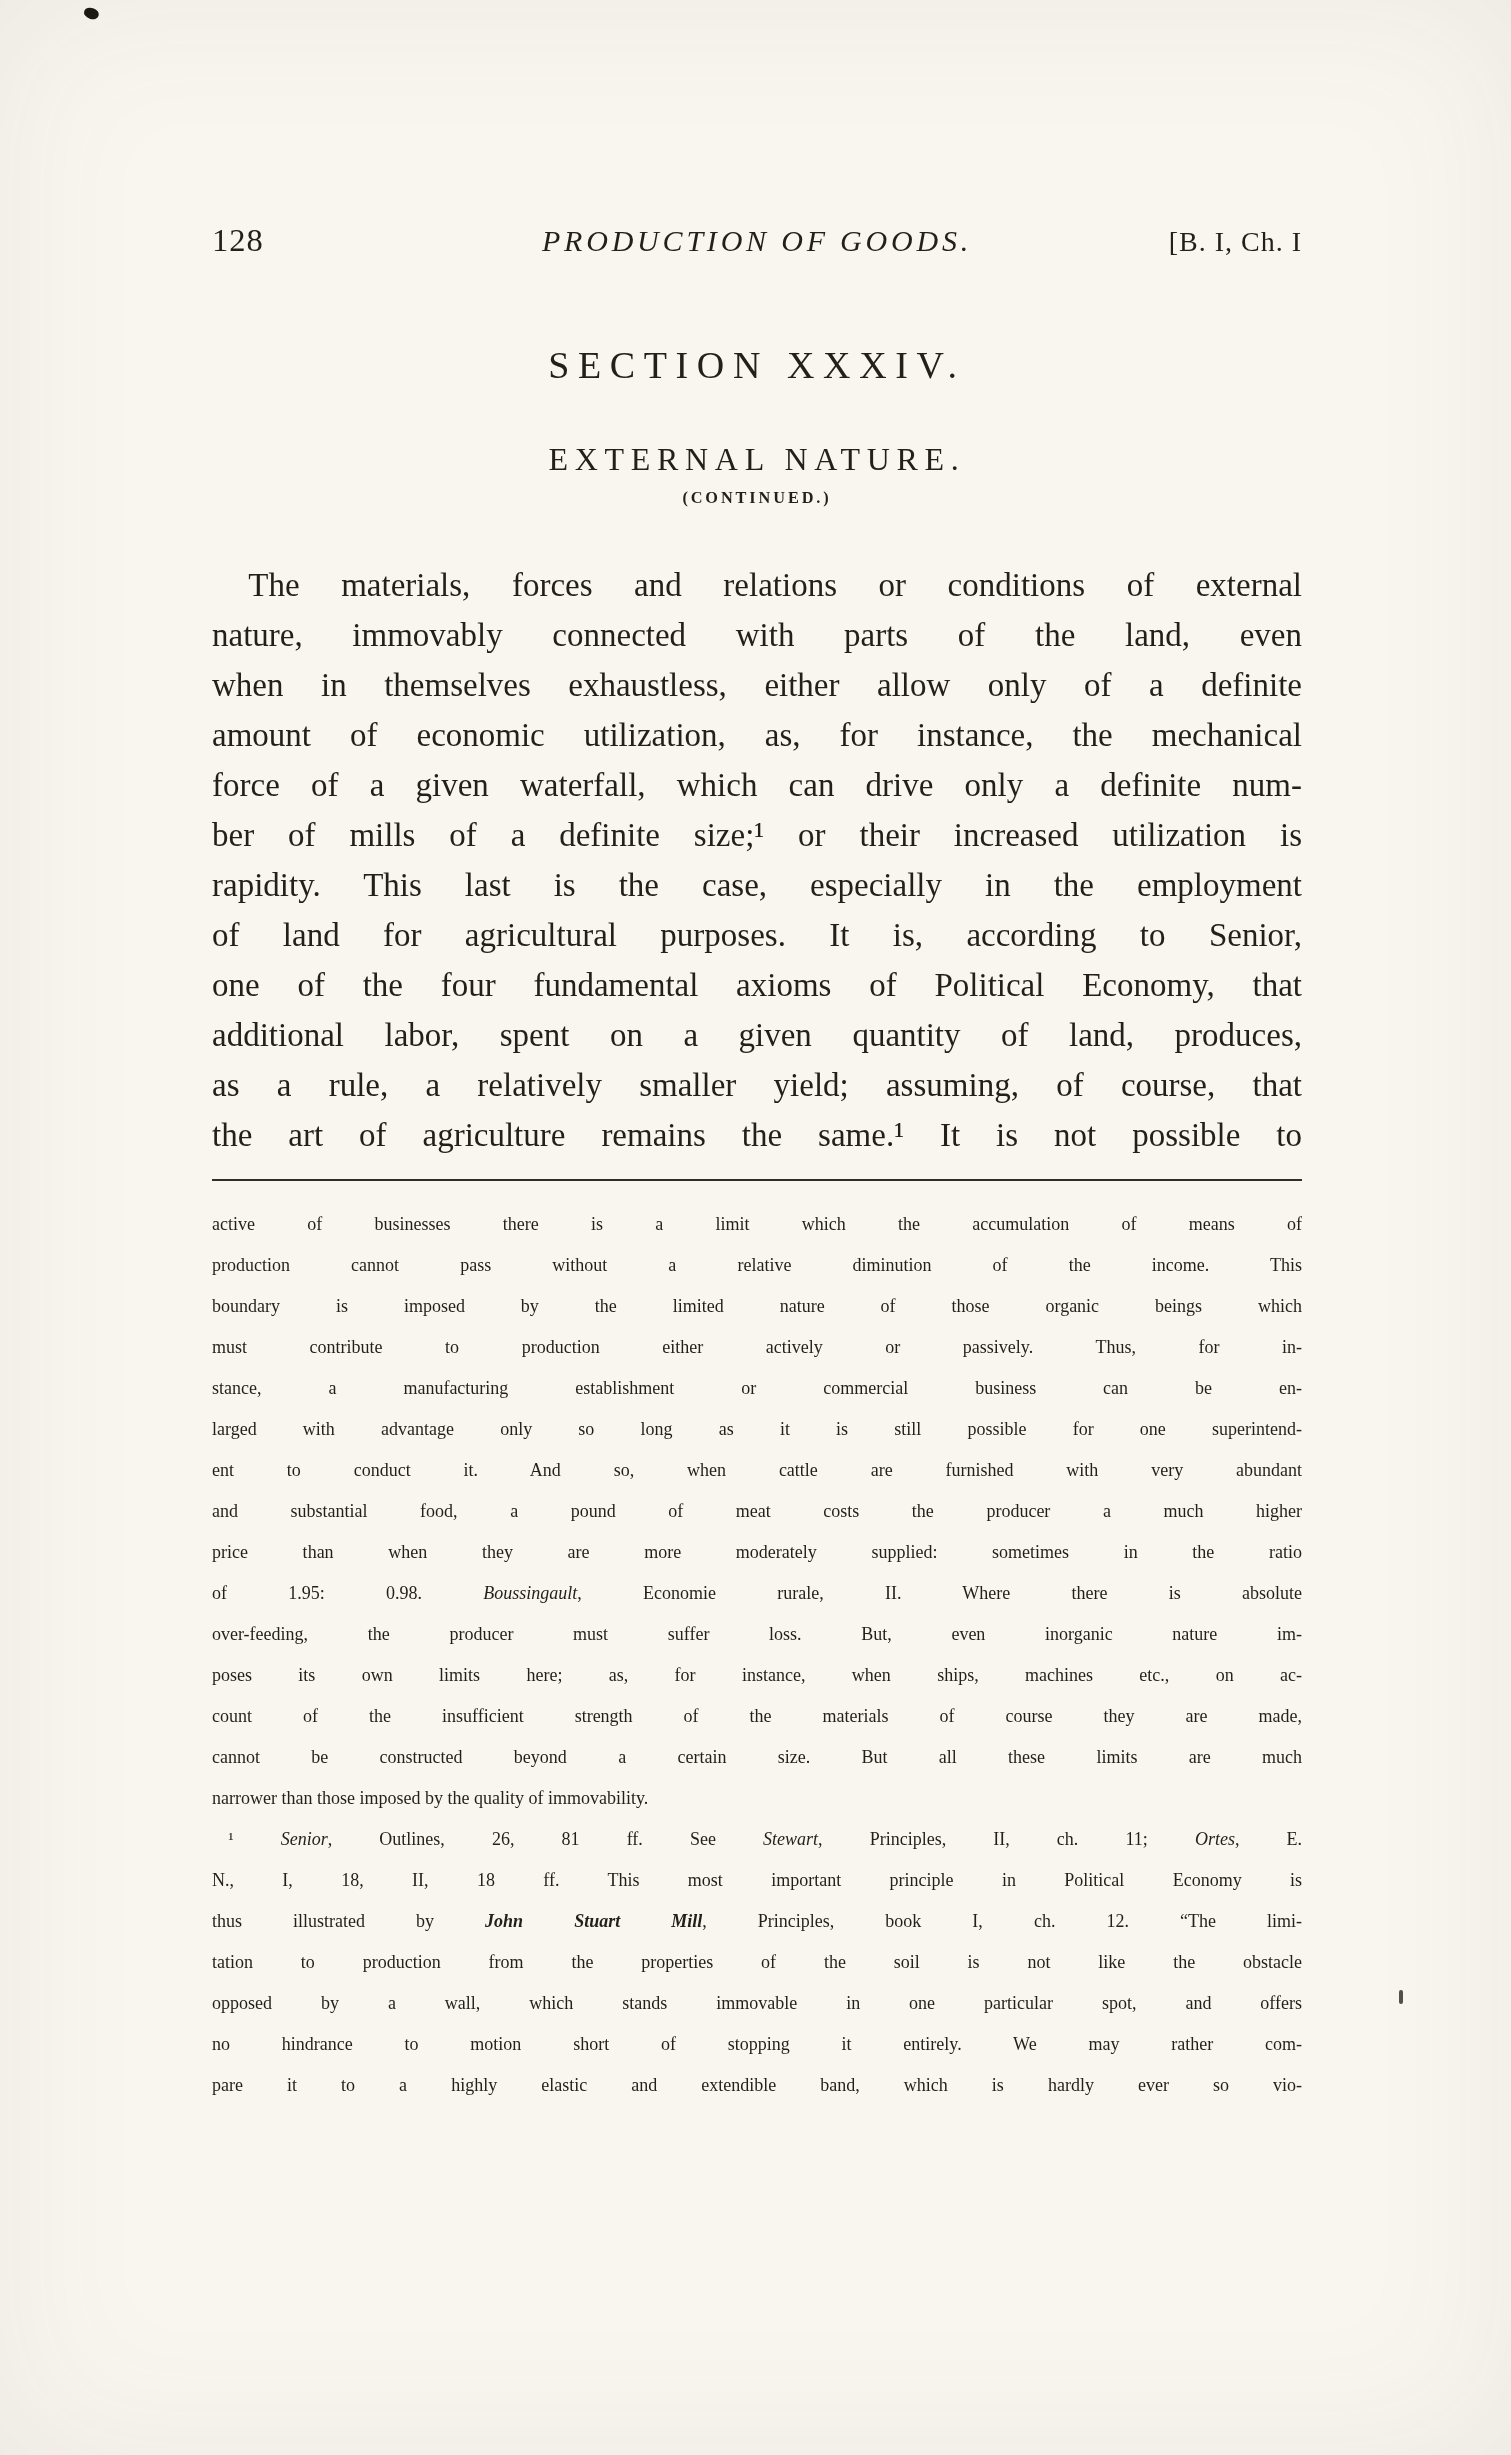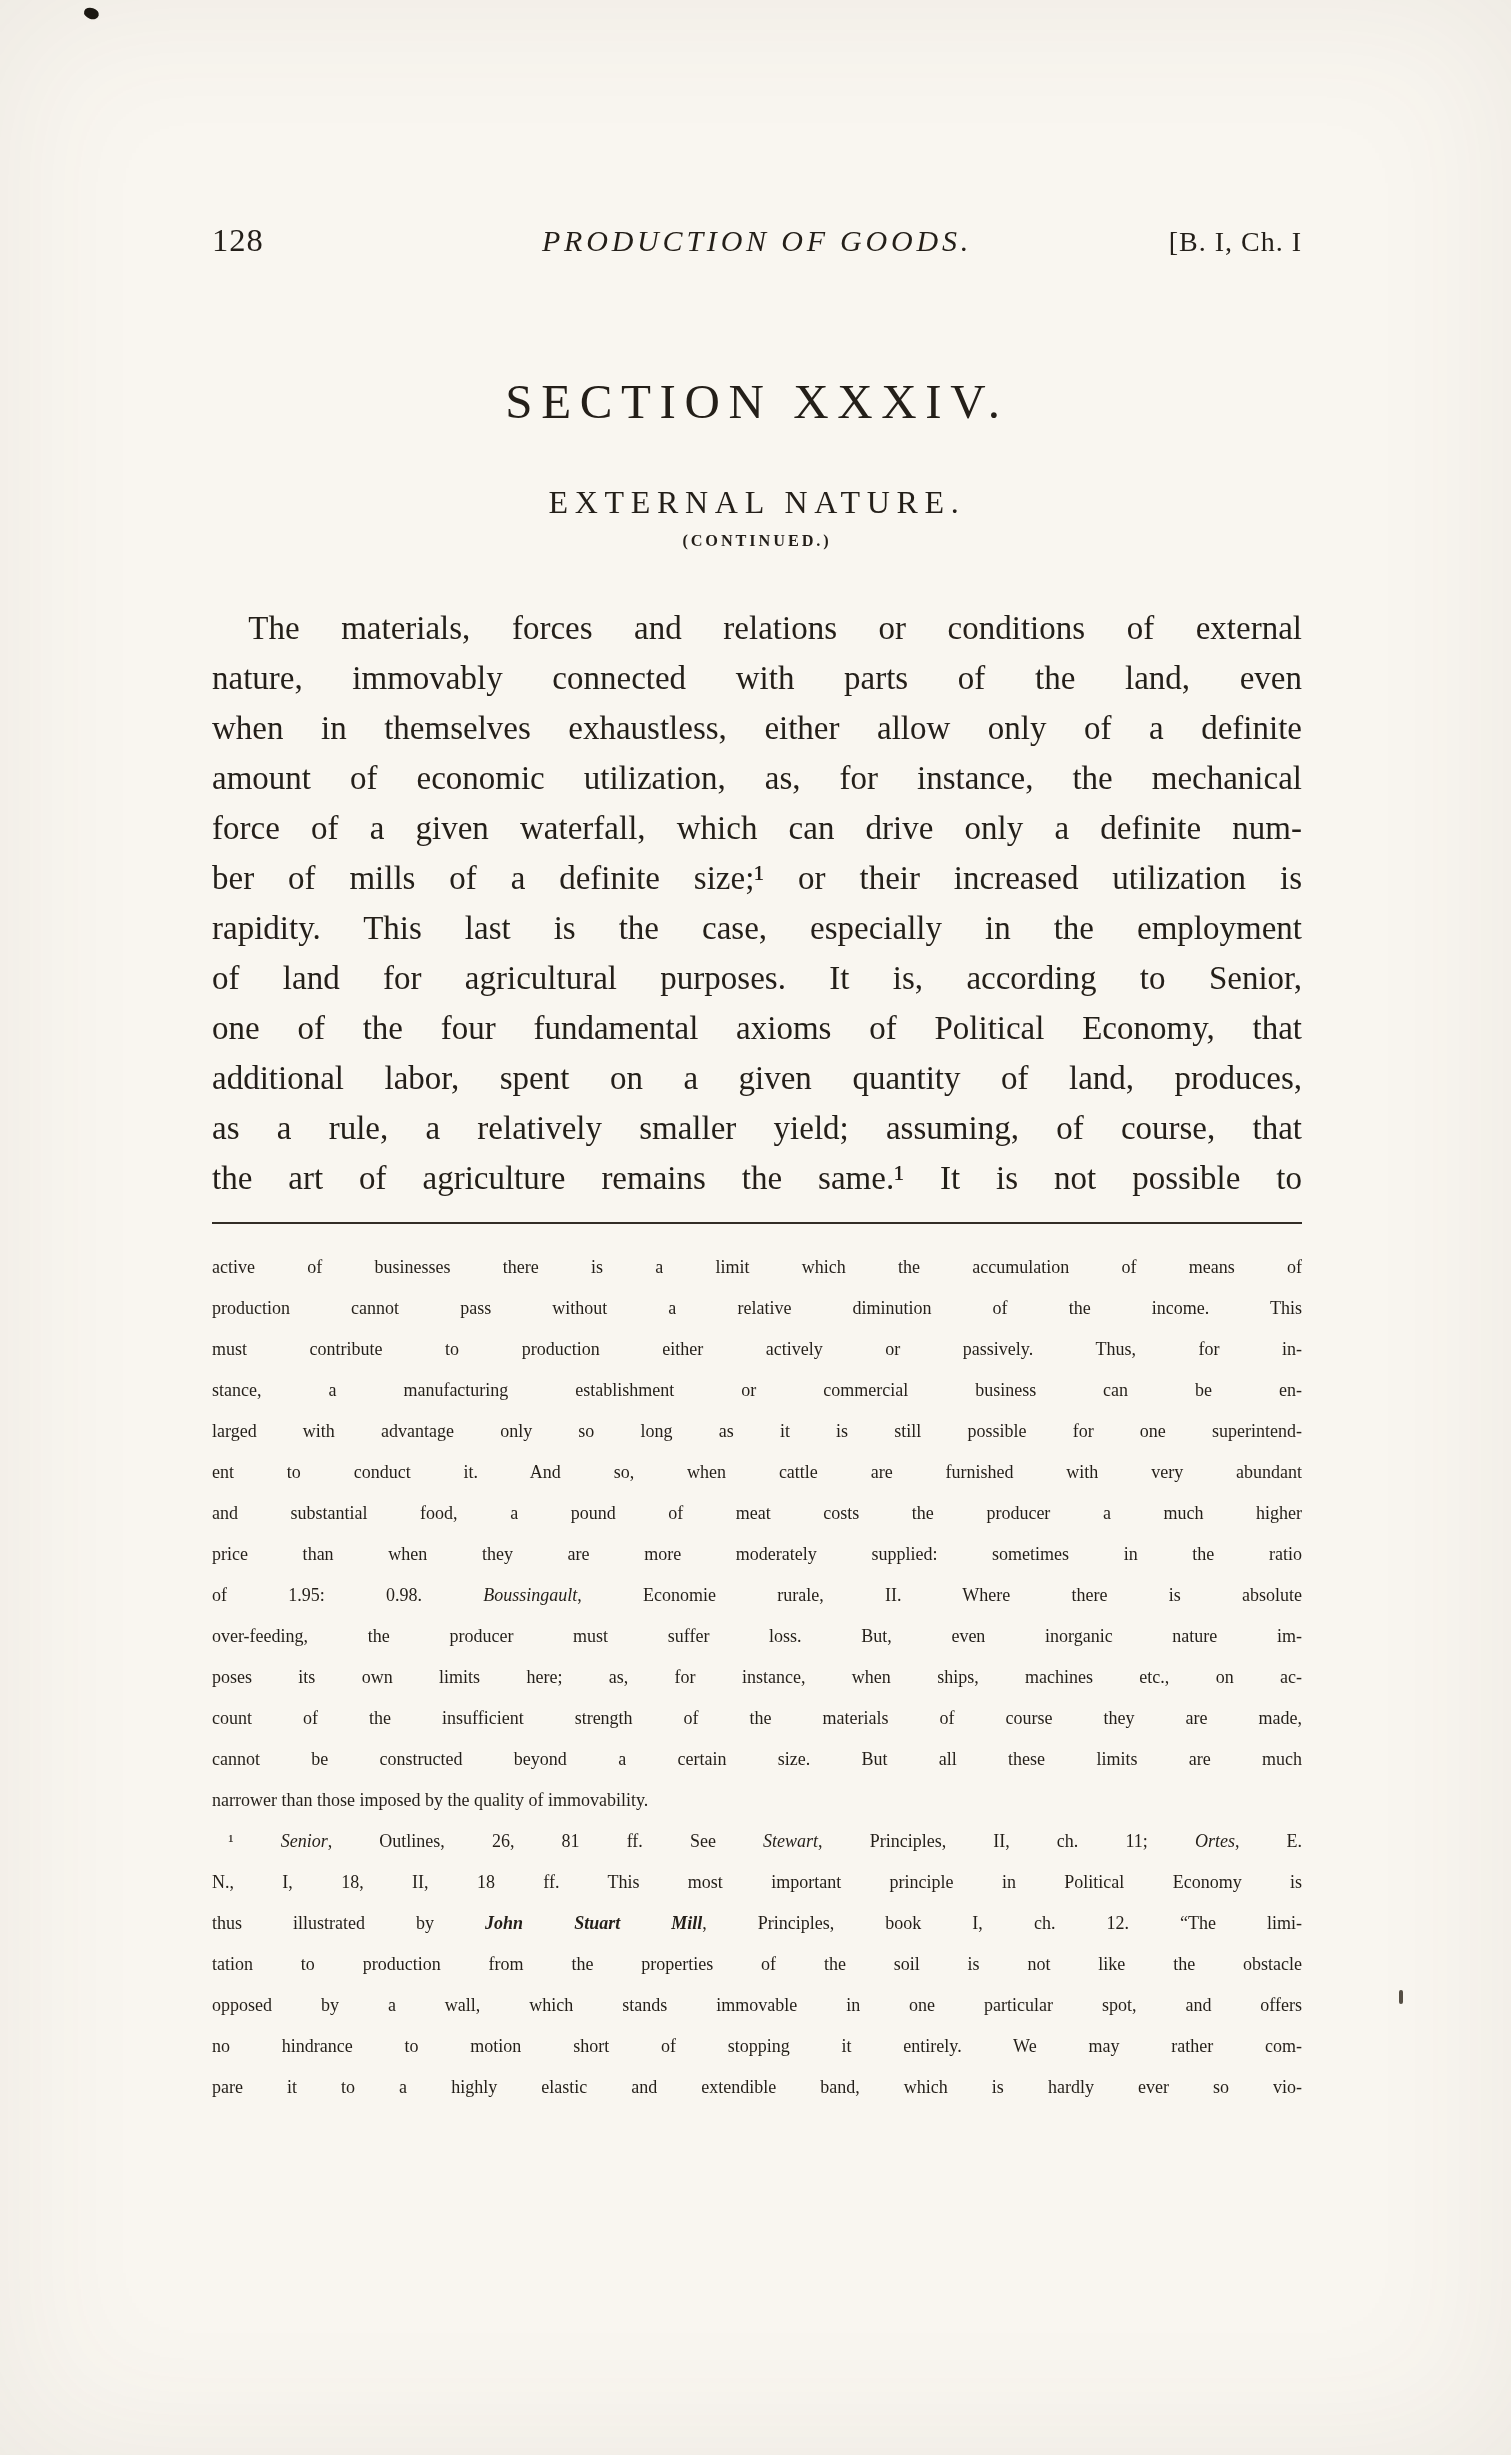--- a/index.html
+++ b/index.html
@@ -24,23 +24,23 @@
   .header {
     display: grid;
     grid-template-columns: 1fr auto 1fr;
     align-items: baseline;
     margin-top: 222px;
   }
   .pagenum { font-size: 32.5px; letter-spacing: 1px; }
   .running { font-size: 30px; font-style: italic; letter-spacing: 3.8px; text-align: center; }
   .chapref { font-size: 28px; letter-spacing: 1px; justify-self: end; }
   .section-heading {
-    margin-top: 114px;
+    margin-top: 84px;
     text-align: center;
-    font-size: 49px;
+    font-size: 38px;
     letter-spacing: 8.6px;
   }
   .sub-heading {
     margin-top: 54px;
     text-align: center;
     font-size: 32px;
     letter-spacing: 6.7px;
   }
   .continued {
     margin-top: 9.6px;
@@ -121,20 +121,21 @@
         <div class="tline">as a rule, a relatively smaller yield; assuming, of course, that</div>
         <div class="tline">the art of agriculture remains the same.¹  It is not possible to</div>
       </div>
 
     <div class="footnote-rule"></div>
 
     <div class="footnotes">
       <div class="footnote">
           <div class="tline">active of businesses there is a limit which the accumulation of means of</div>
           <div class="tline">production cannot pass without a relative diminution of the income.  This</div>
+          <div class="tline">boundary is imposed by the limited nature of those organic beings which</div>
           <div class="tline">must contribute to production either actively or passively.  Thus, for in-</div>
           <div class="tline">stance, a manufacturing establishment or commercial business can be en-</div>
           <div class="tline">larged with advantage only so long as it is still possible for one superintend-</div>
           <div class="tline">ent to conduct it.  And so, when cattle are furnished with very abundant</div>
           <div class="tline">and substantial food, a pound of meat costs the producer a much higher</div>
           <div class="tline">price than when they are more moderately supplied: sometimes in the ratio</div>
           <div class="tline">of 1.95: 0.98.  <i>Boussingault</i>, Economie rurale, II.  Where there is absolute</div>
           <div class="tline">over-feeding, the producer must suffer loss.  But, even inorganic nature im-</div>
           <div class="tline">poses its own limits here; as, for instance, when ships, machines etc., on ac-</div>
           <div class="tline">count of the insufficient strength of the materials of course they are made,</div>

